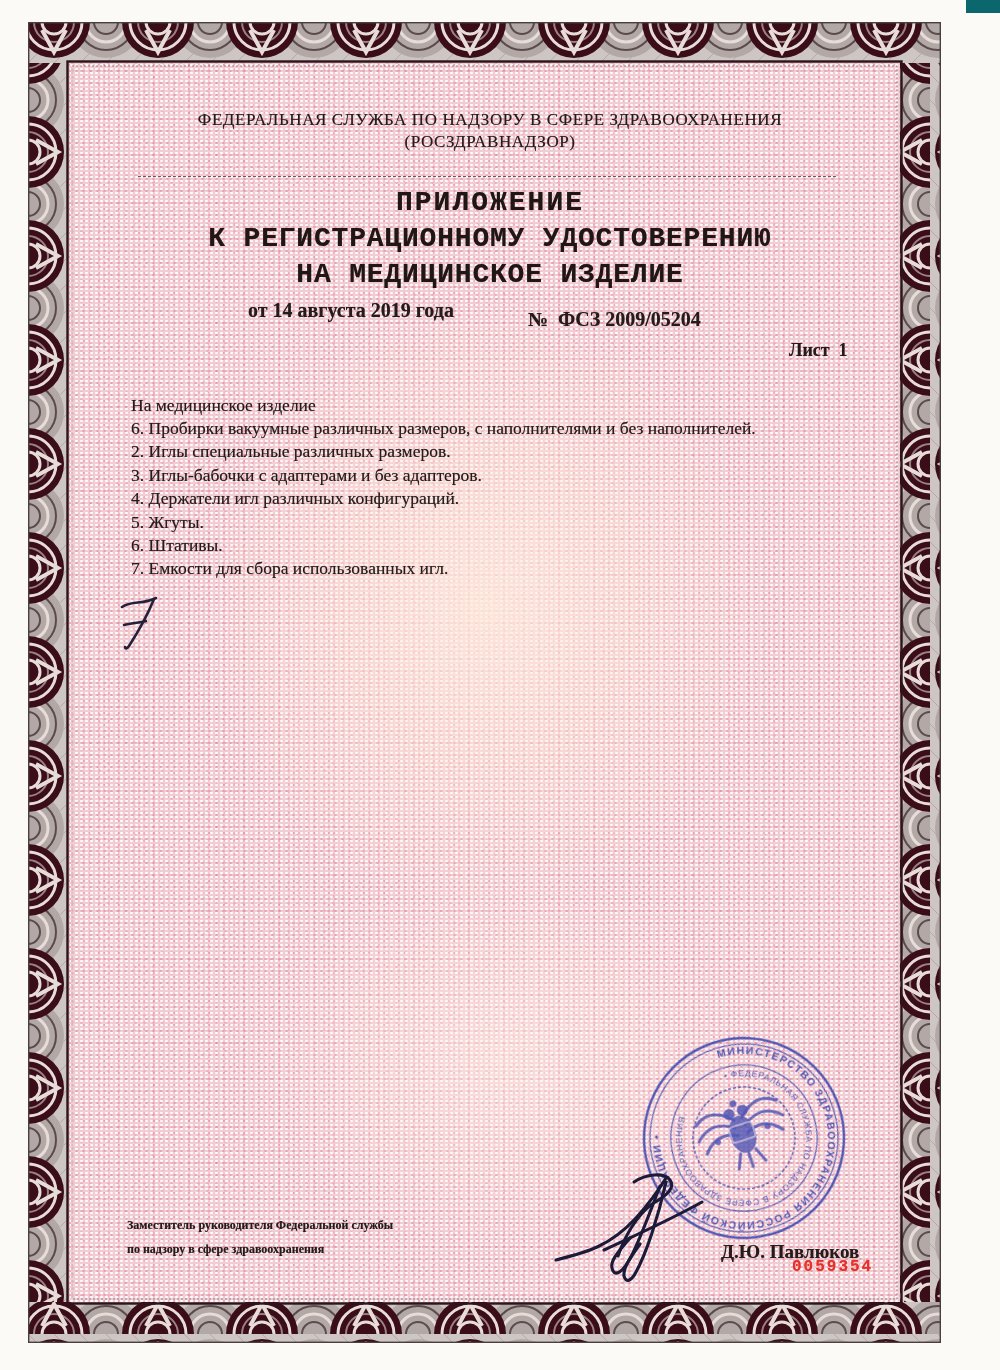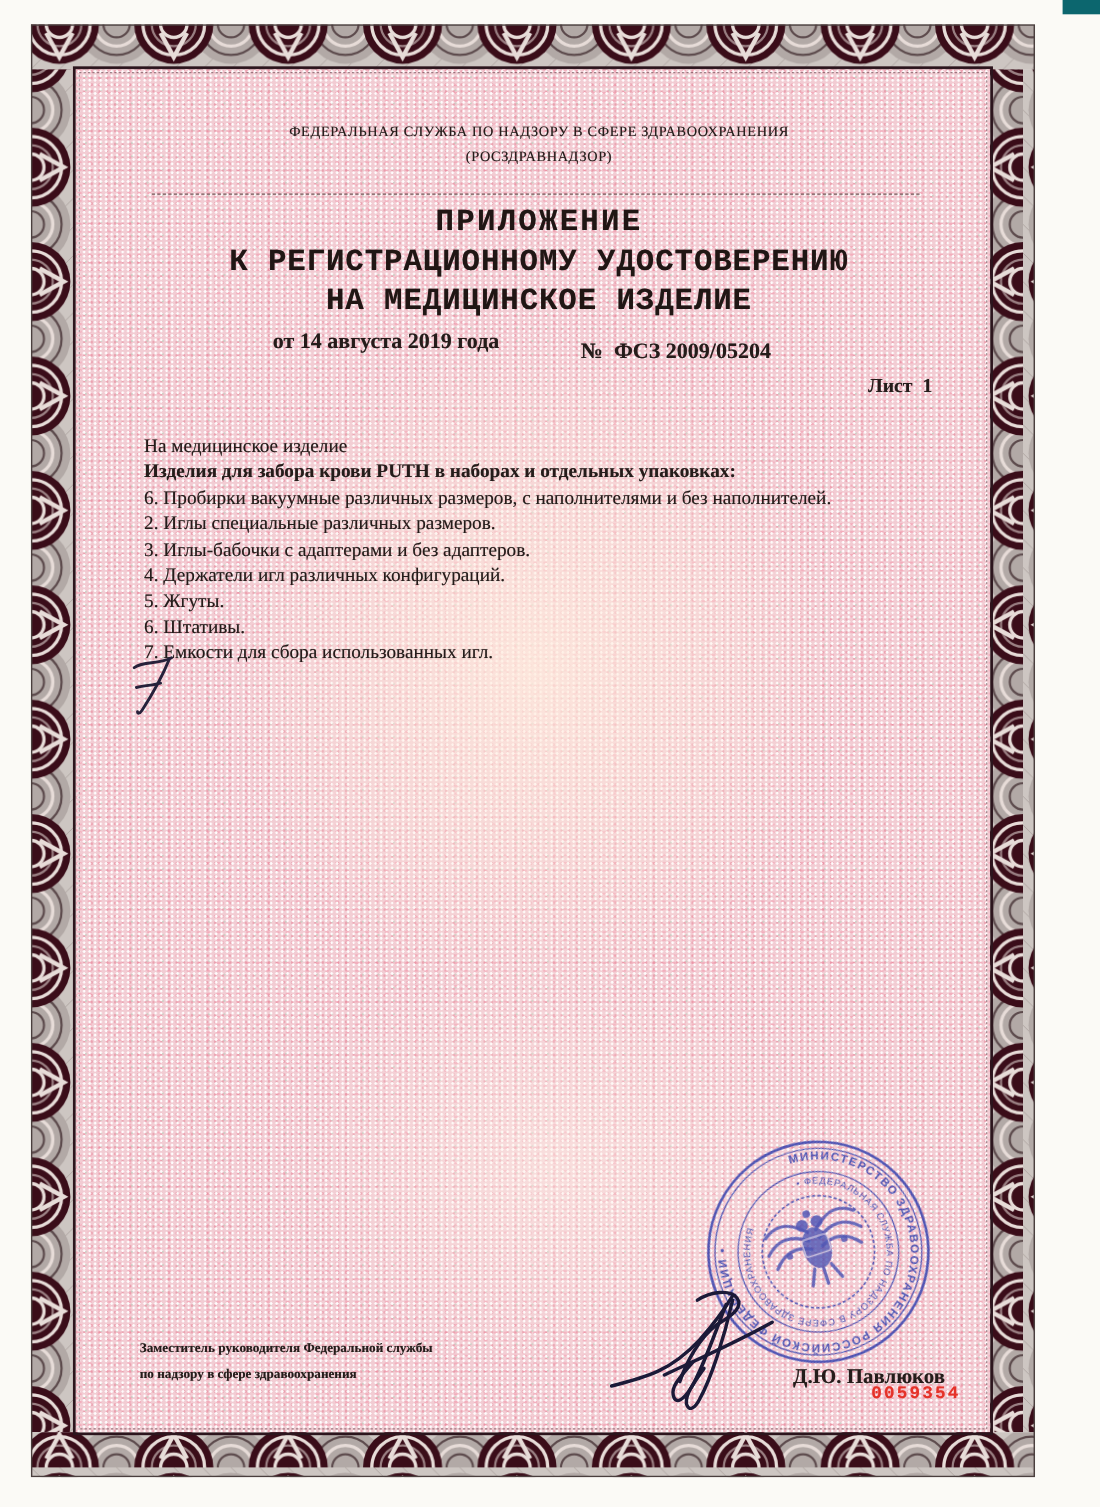--- a/index.html
+++ b/index.html
@@ -15,21 +15,21 @@
       radial-gradient(rgba(170,212,186,.5) 0 .9px, rgba(170,212,186,0) 1.3px);
     background-size:5px 4px,7px 6px,9px 7px,14px 12px;
     background-position:0 0,2px 3px,4px 1px,7px 5px;}
   #glow{position:absolute;left:64px;top:59px;width:841px;height:1248px;
     background:
       radial-gradient(ellipse 46% 34% at 50% 44%, rgba(255,236,222,.8), rgba(255,236,222,0) 72%),
       radial-gradient(ellipse 40% 22% at 52% 80%, rgba(255,240,230,.5), rgba(255,240,230,0) 70%);}
   #frame{position:absolute;left:28px;top:22px;}
   .txt{position:absolute;text-shadow:0 0 .7px rgba(40,28,28,.55);}
   .center{text-align:center;}
-  .hdr{left:90px;width:800px;top:109px;font-size:13px;letter-spacing:.6px;line-height:22px;}
+  .hdr{left:90px;width:800px;top:109px;font-size:17px;letter-spacing:.6px;line-height:22px;}
   .divider{position:absolute;left:138px;top:176px;width:698px;border-top:1px dashed rgba(90,66,66,.85);}
   .title{left:90px;width:800px;top:185px;font-family:Liberation Mono, monospace;
          font-weight:bold;font-size:28px;line-height:36px;letter-spacing:.8px;color:#201614;}
   .title .l1{letter-spacing:2px;}
   .date{left:248px;top:299px;font-size:20px;font-weight:bold;}
   .num{left:528px;top:308px;font-size:20px;font-weight:bold;white-space:pre;}
   .sheet{left:789px;top:340px;font-size:18px;font-weight:bold;white-space:pre;}
   .body-block{left:131px;top:395px;width:760px;font-size:17.5px;}
   .body-block .intro{height:23px;}
   .body-block .prod{font-weight:bold;height:24px;}
@@ -206,21 +206,20 @@
     <div>К РЕГИСТРАЦИОННОМУ УДОСТОВЕРЕНИЮ</div>
     <div>НА МЕДИЦИНСКОЕ ИЗДЕЛИЕ</div>
   </div>
 
   <div class="txt date">от  14 августа 2019 года</div>
   <div class="txt num">№  ФСЗ 2009/05204</div>
   <div class="txt sheet">Лист  1</div>
 
   <div class="txt body-block">
     <div class="intro">На медицинское изделие</div>
-    <div class="prod">Изделия для забора крови PUTH в наборах и отдельных упаковках:</div>
     <div class="item">6. Пробирки вакуумные различных размеров, с наполнителями и без наполнителей.</div>
     <div class="item">2. Иглы специальные различных размеров.</div>
     <div class="item">3. Иглы-бабочки с адаптерами и без адаптеров.</div>
     <div class="item">4. Держатели игл различных конфигураций.</div>
     <div class="item">5. Жгуты.</div>
     <div class="item">6. Штативы.</div>
     <div class="item">7. Емкости для сбора использованных игл.</div>
   </div>
 
   <svg style="position:absolute;left:112px;top:592px" width="55" height="58" viewBox="0 0 55 58">

